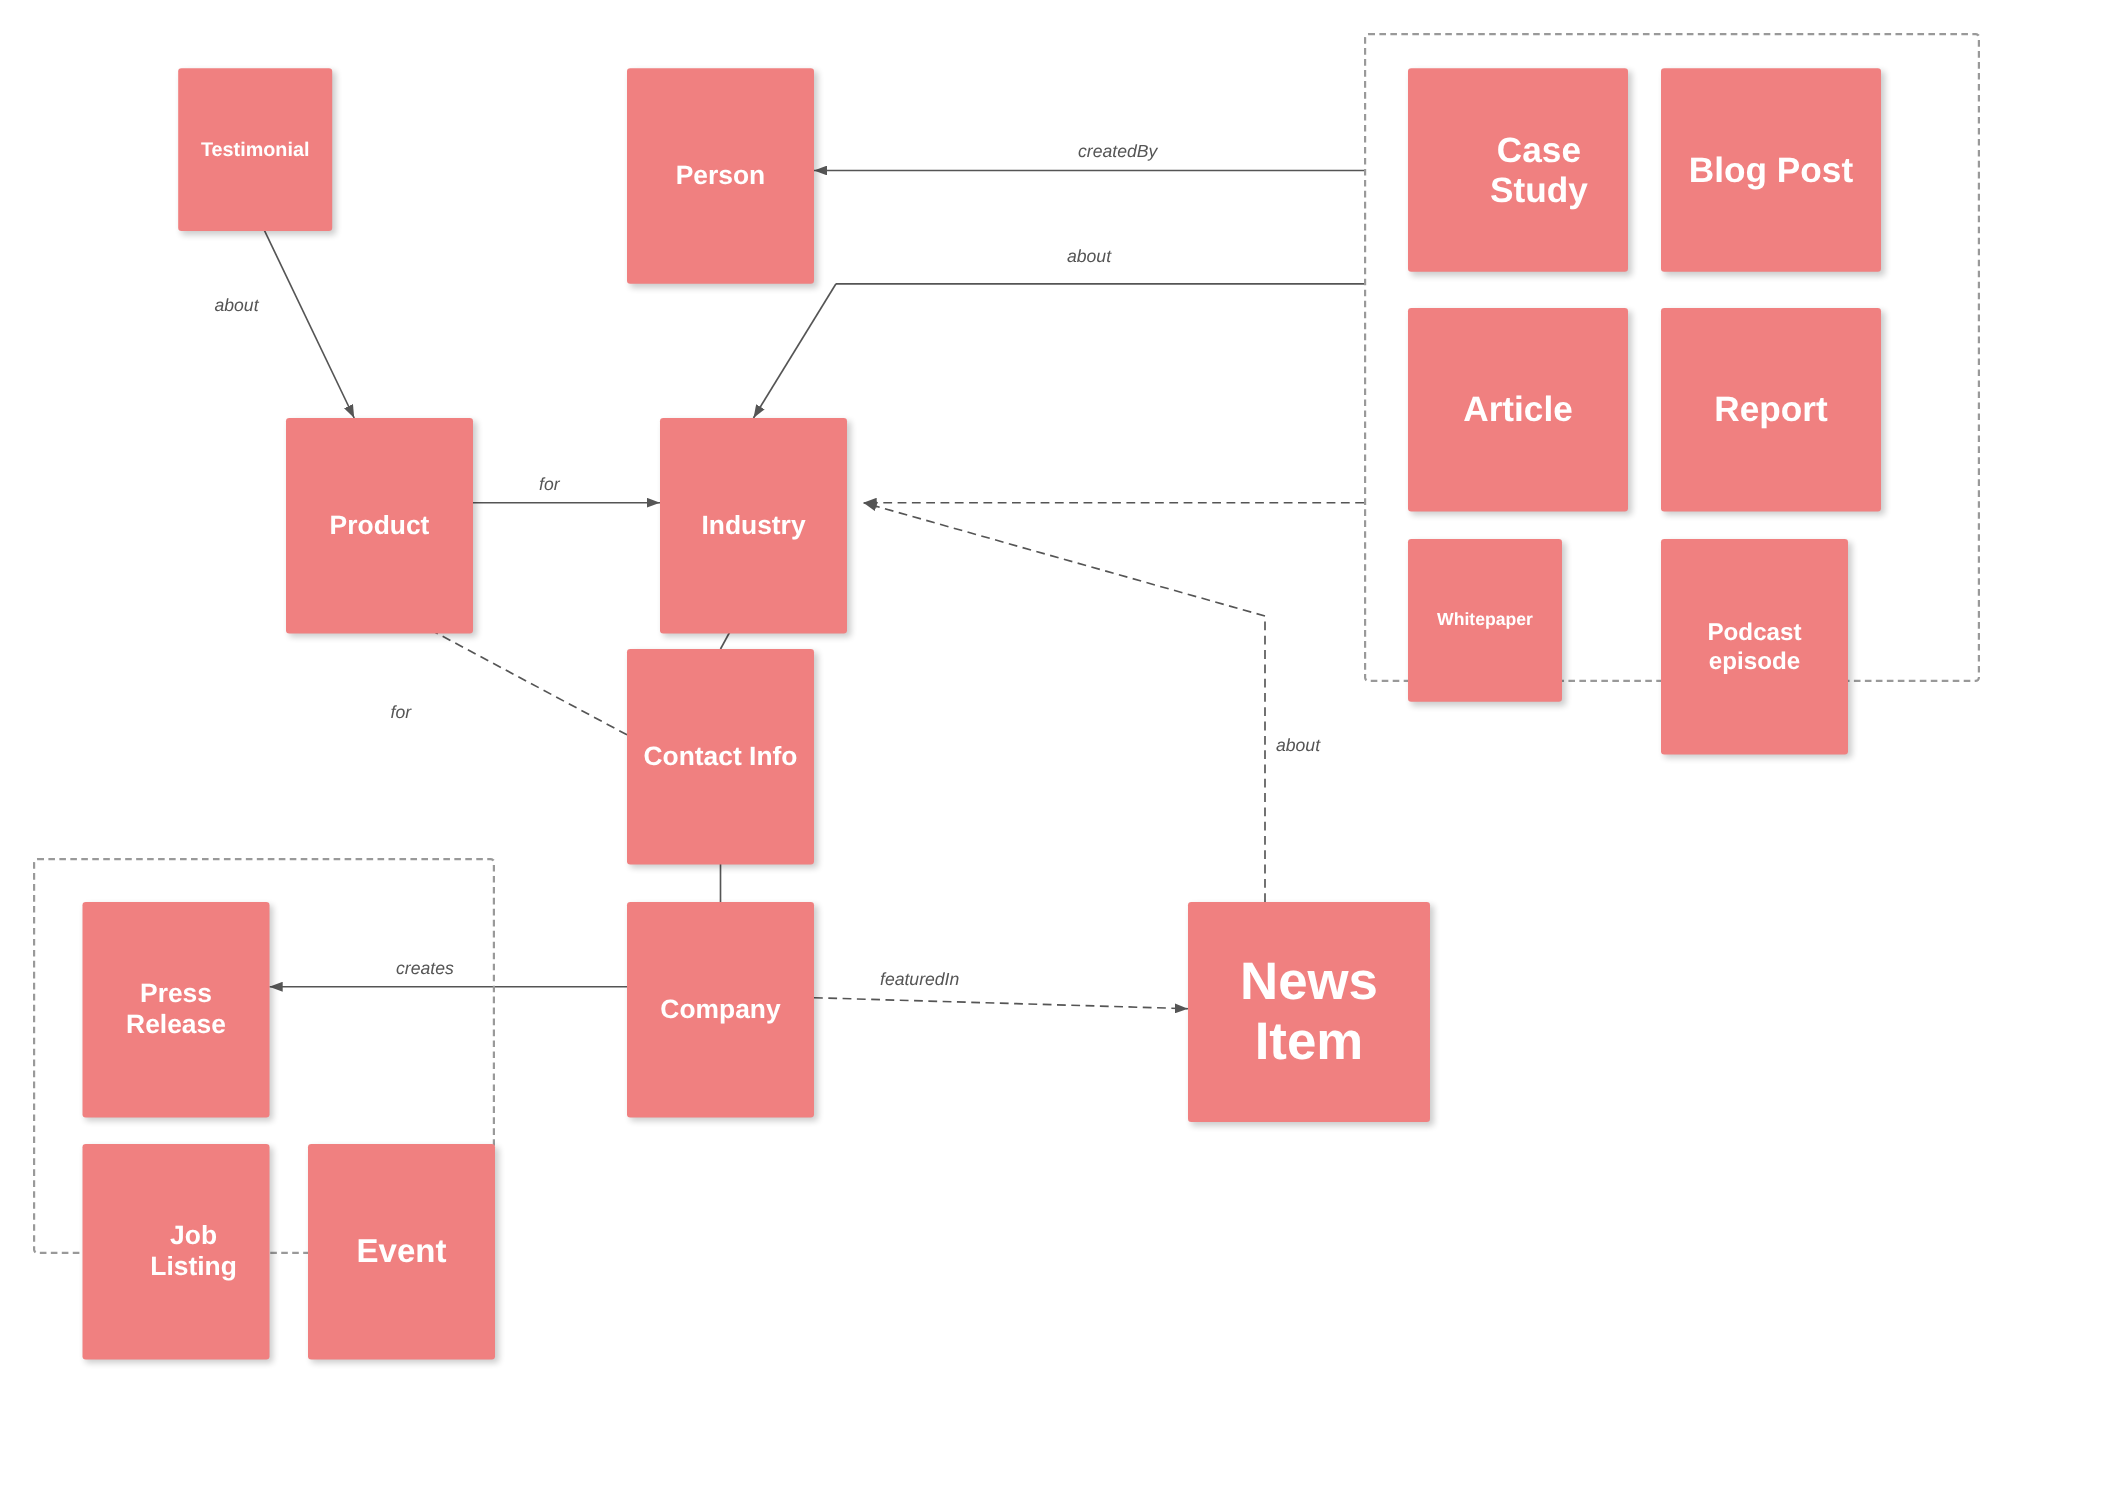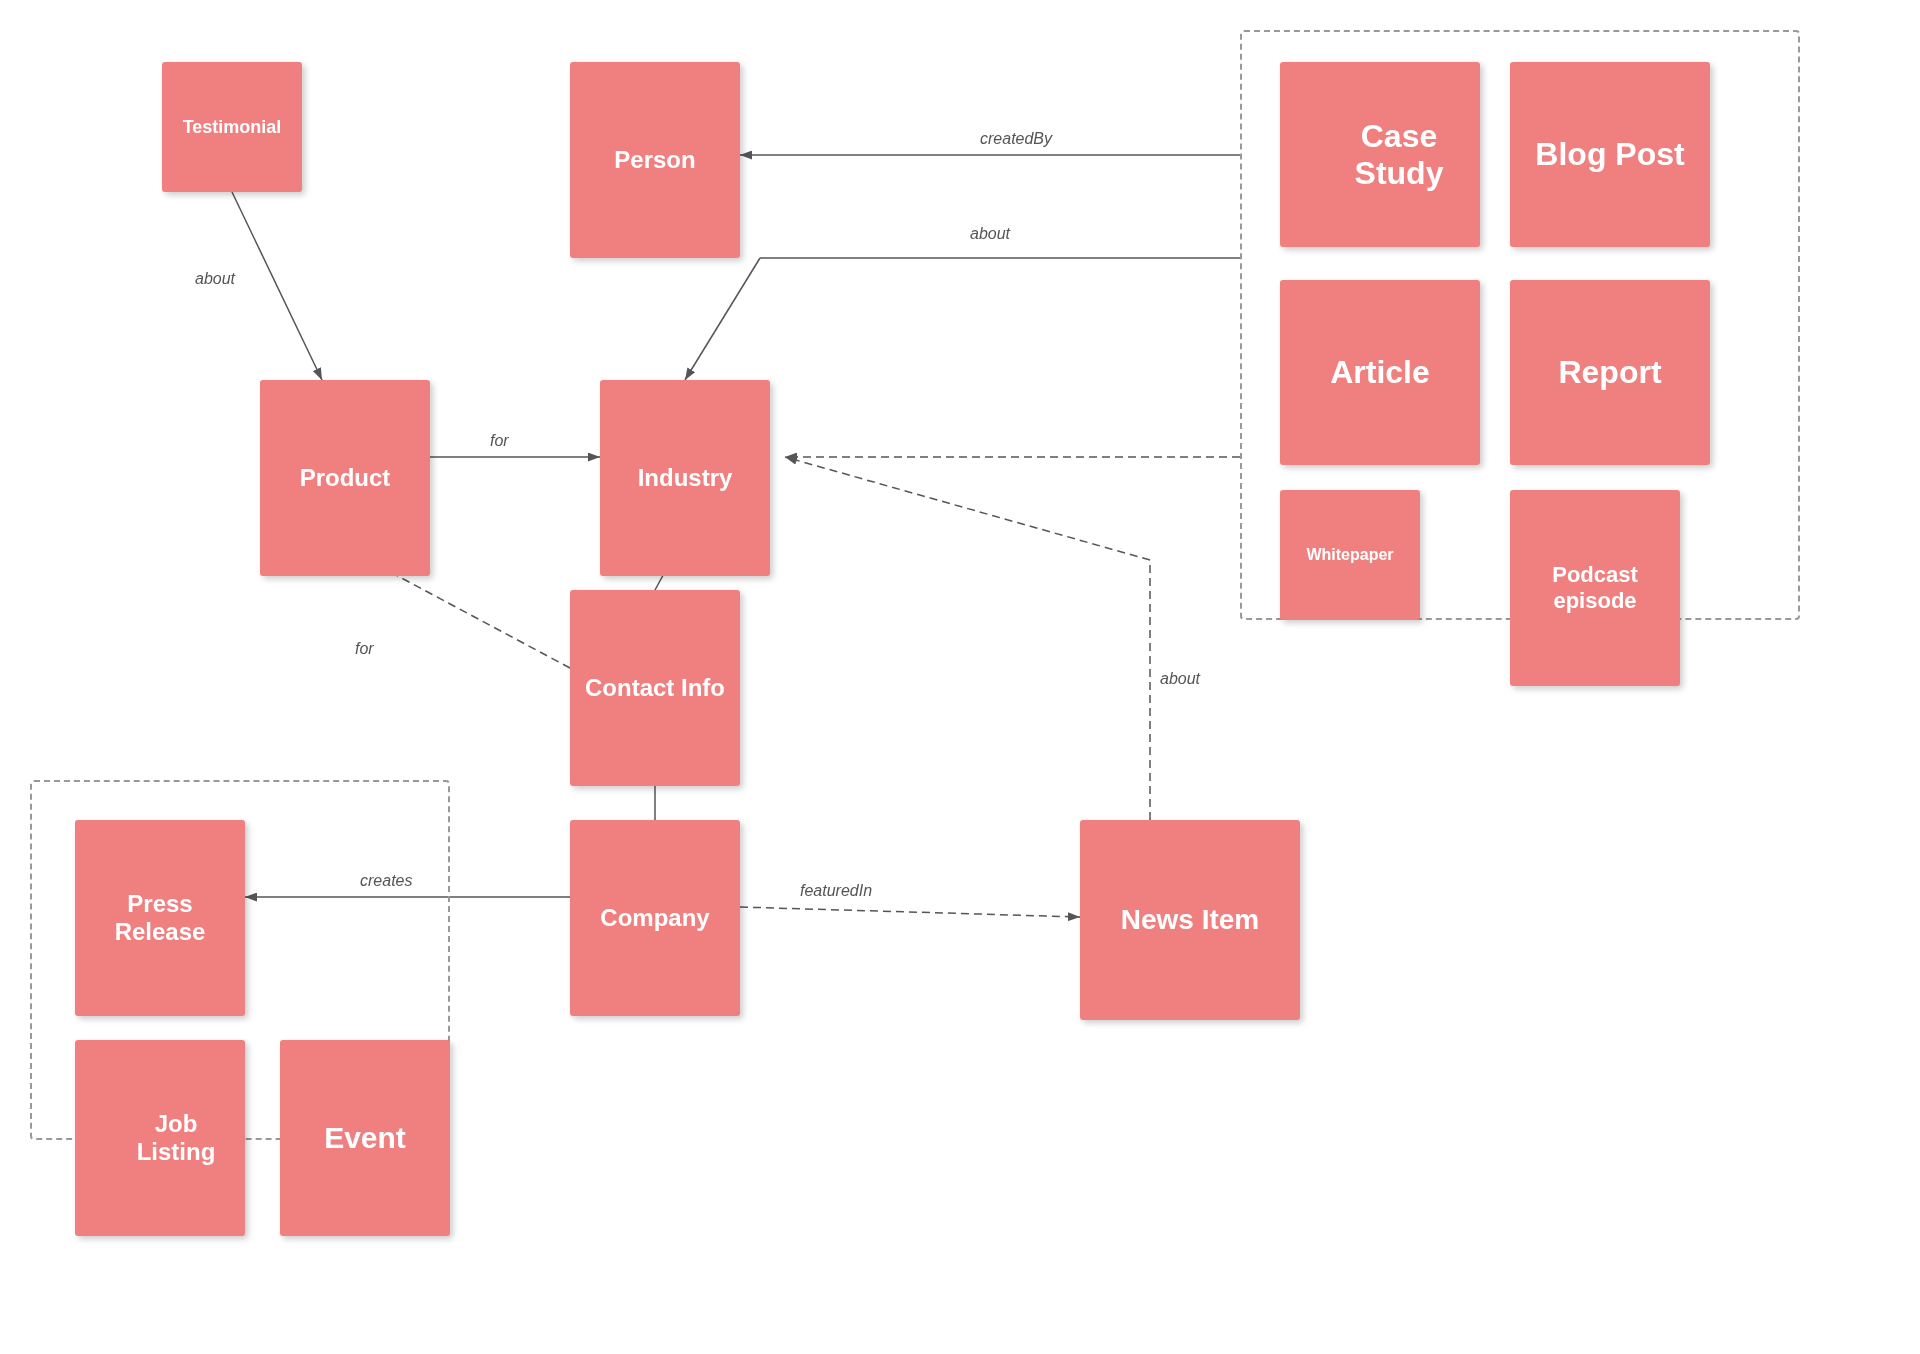--- a/index.html
+++ b/index.html
@@ -27,21 +27,21 @@
       justify-content: center;
       text-align: center;
       color: #fff;
       font-weight: bold;
       box-shadow: 3px 3px 6px rgba(0,0,0,0.2);
       padding: 8px;
     }
 
     .sticky-note.small {
       width: 140px;
-      height: 130px;
+      height: 148px;
       font-size: 18px;
     }
 
     .sticky-note.medium {
       width: 170px;
       height: 196px;
       font-size: 24px;
     }
 
     .sticky-note.large {
@@ -160,21 +160,21 @@
   </div>
 
   <div class="sticky-note medium" style="left:570px; top:590px;">
     <span>Contact Info</span>
   </div>
 
   <div class="sticky-note medium" style="left:570px; top:820px;">
     <span>Company</span>
   </div>
 
-  <div class="sticky-note xlarge" style="left:1080px; top:820px; font-size:28px;">
+  <div class="sticky-note xlarge" style="left:1080px; top:820px; font-size:48px;">
     <span>News Item</span>
   </div>
 
   <div class="sticky-note large" style="left:1280px; top:62px;padding-left:46px;">
     <span>Case Study</span>
   </div>
 
   <div class="sticky-note large" style="left:1510px; top:62px;">
     <span>Blog Post</span>
   </div>

